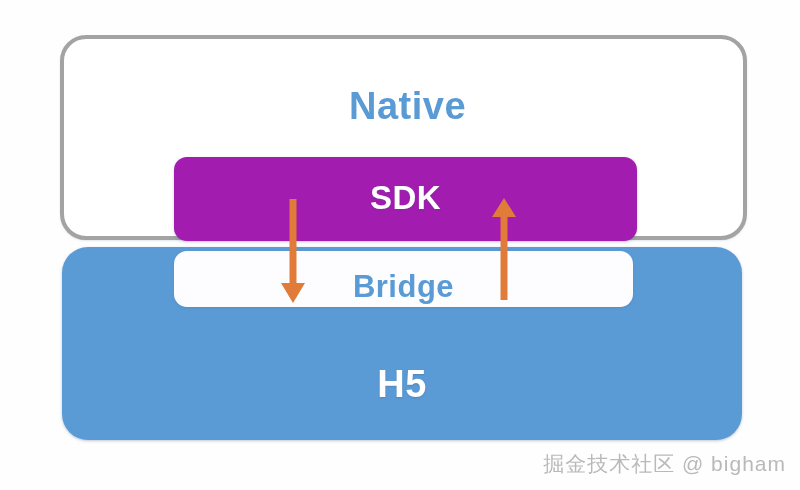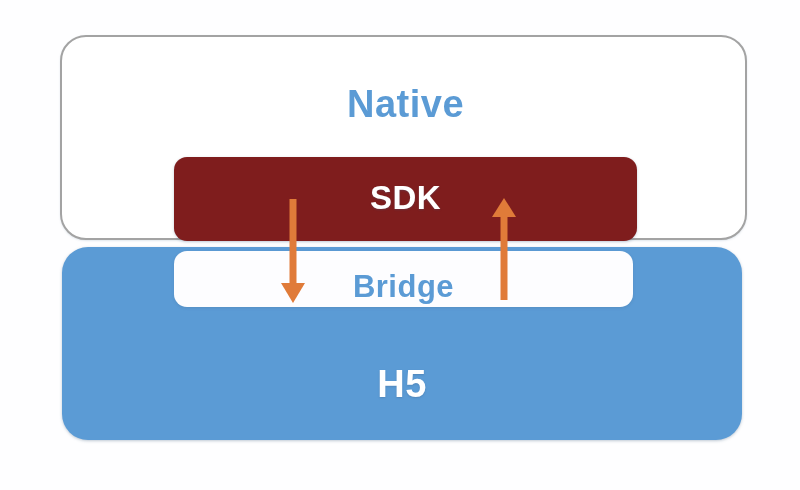--- a/index.html
+++ b/index.html
@@ -23,21 +23,21 @@
 
   
   .native-card {
     position: absolute;
     left: 60px;
     top: 35px;
     width: 687px;
     height: 205px;
     box-sizing: border-box;
     background: #ffffff;
-    border: 2px solid #a3a3a3;
+    border: 4px solid #a3a3a3;
     border-radius: 26px;
     box-shadow: 0 1px 2px rgba(90,120,150,0.18);
   }
 
   .native-label {
     position: absolute;
     left: 0;
     top: 0;
     width: 687px;
     text-align: center;
@@ -77,21 +77,21 @@
   }
 
   
   .sdk-box {
     position: absolute;
     left: 174px;
     top: 157px;
     width: 463px;
     height: 84px;
     box-sizing: border-box;
-    background: #7f1d1d;
+    background: #a21caf;
     border-radius: 13px;
     box-shadow: 0 1px 3px rgba(70,100,130,0.30);
   }
 
   .sdk-label {
     position: absolute;
     left: 0;
     top: 22px;
     width: 463px;
     text-align: center;
@@ -177,14 +177,15 @@
       <line x1="293" y1="199" x2="293" y2="285" stroke="#E07B39" stroke-width="7"></line>
       <polygon points="281,283 305,283 293,303" fill="#E07B39"></polygon>
     </g>
 
     <g>
       <line x1="504" y1="215" x2="504" y2="300" stroke="#E07B39" stroke-width="7"></line>
       <polygon points="492,217 516,217 504,198" fill="#E07B39"></polygon>
     </g>
   </svg>
 
+  <div class="watermark">掘金技术社区 @ bigham</div>
 
 </div>
 
 </body></html>

